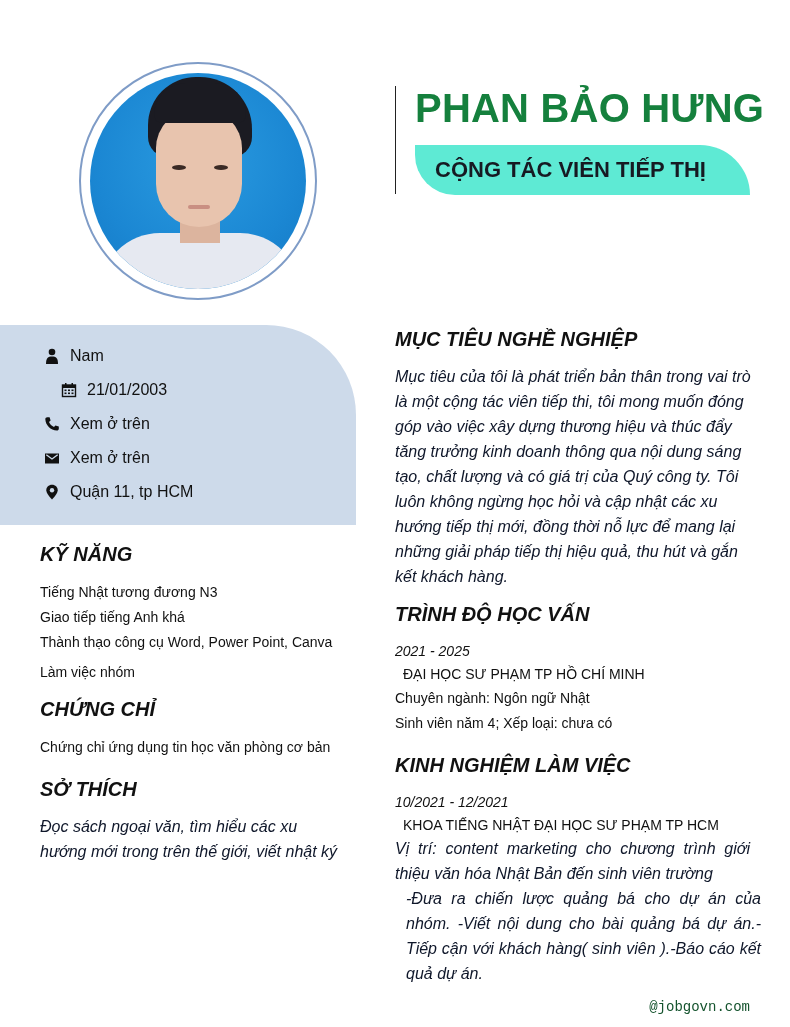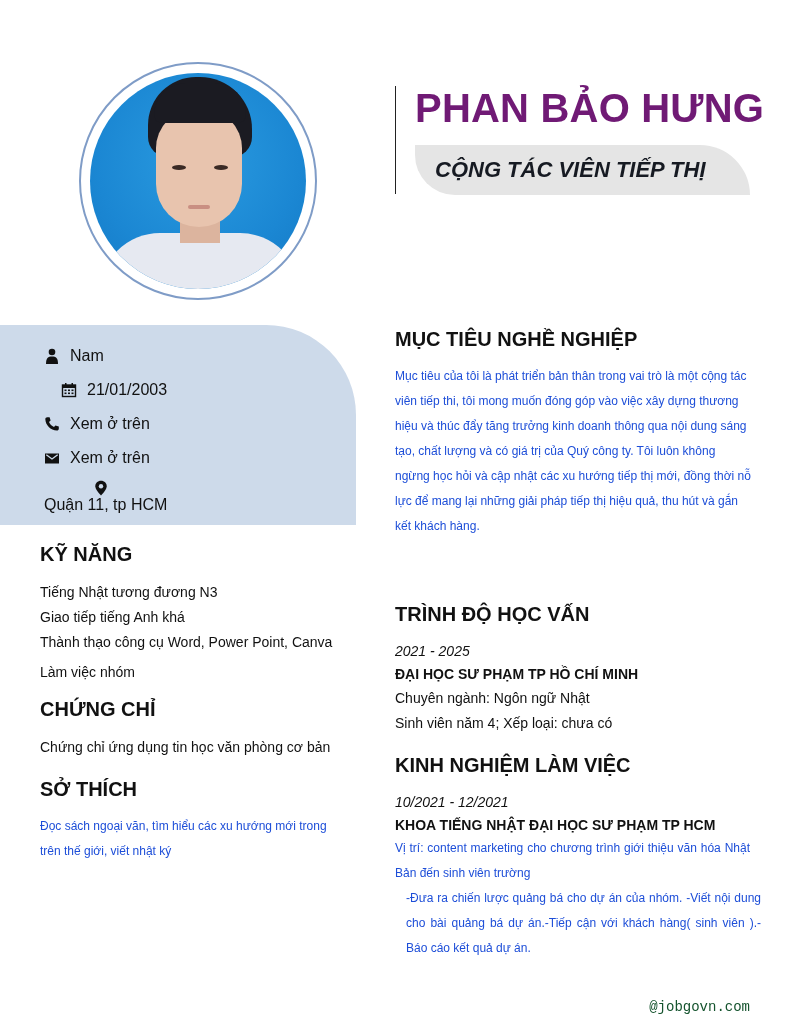--- a/index.html
+++ b/index.html
@@ -34,47 +34,47 @@
   .avatar .shirt {
     position: absolute; left: 10px; top: 160px; width: 200px; height: 80px;
     background: #e6e9f1; border-radius: 60px 60px 0 0;
   }
   .avatar .neck { position: absolute; left: 90px; top: 140px; width: 40px; height: 30px; background: #dcb49e; }
 
   
   .header-line { position: absolute; left: 395px; top: 86px; width: 1px; height: 108px; background: #222; }
   .name {
     position: absolute; left: 415px; top: 86px; font-size: 40px; font-weight: 700;
-    letter-spacing: 0.2px; color: #701a75; white-space: nowrap;
+    letter-spacing: 0.2px; color: #15803d; white-space: nowrap;
   }
   .role-badge {
     position: absolute; left: 415px; top: 145px; width: 335px; height: 50px;
-    background: #e5e5e5; border-radius: 0 50px 0 40px; font-style: italic;
+    background: #5eead4; border-radius: 0 50px 0 40px;
   }
   .role-badge span {
     position: absolute; left: 20px; top: 12px; font-size: 22px; font-weight: 700; color: #161a22;
     white-space: nowrap;
   }
 
   
   .contact-panel {
     position: absolute; left: 0; top: 325px; width: 356px; height: 200px;
     background: #cddaea; border-top-right-radius: 90px;
   }
   .contact-item { position: absolute; left: 44px; height: 24px; display: flex; align-items: center; }
   .contact-item .ico { width: 16px; height: 16px; margin-right: 10px; display: inline-block; }
   .contact-item .txt { font-size: 16px; color: #111; }
 
   
-  .sec-title { position: absolute; font-size: 20px; font-weight: 700; color: #111; white-space: nowrap; }
+  .sec-title { position: absolute; font-size: 20px; font-weight: 700; color: #111; white-space: nowrap; font-style: italic; }
   .line { position: absolute; font-size: 14px; color: #111; white-space: nowrap; }
-  .para { position: absolute; font-size: 12px; line-height: 25px; color: #1d4ed8; }
+  .para { position: absolute; font-size: 16px; line-height: 25px; color: #0f172a; font-style: italic; }
 
   .italic { font-style: italic; }
-  .bold { font-weight: 700; }
+  .bold { font-weight: 400; margin-left: 8px; }
   .justify { text-align: justify; }
 
   .footer { position: absolute; right: 40px; top: 999px; font-family: "Liberation Mono", "DejaVu Sans Mono", monospace; font-size: 14px; color: #14532d; }
 </style>
 </head>
 <body>
 
 <div class="avatar-ring">
   <div class="avatar">
     <div class="shirt"></div>
@@ -138,21 +138,21 @@
 <div class="contact-item" style="top:446px;">
   <span class="ico">
     <svg width="16" height="16" viewBox="0 0 16 16">
         <rect x="1" y="3.5" width="14" height="10" fill="#111"></rect>
         <path d="M2.3 4.8 L8 9 L13.7 4.8" fill="none" stroke="#cddaea" stroke-width="1.3"></path>
       </svg>
   </span>
   <span class="txt">Xem ở trên</span>
 </div>
 
-<div class="contact-item" style="top:480px;flex-direction:column;">
+<div class="contact-item" style="top:480px;">
   <span class="ico">
     <svg width="16" height="16" viewBox="0 0 16 16">
         <path d="M8 0.8 C4.6 0.8 2.3 3.2 2.3 6.3 C2.3 10 8 15.6 8 15.6 C8 15.6 13.7 10 13.7 6.3 C13.7 3.2 11.4 0.8 8 0.8 Z" fill="#111"></path>
         <circle cx="8" cy="6.3" r="2.2" fill="#cddaea"></circle>
       </svg>
   </span>
   <span class="txt">Quận 11, tp HCM</span>
 </div>
 
 <div class="sec-title" style="left:40px; top:543px;">KỸ NĂNG</div>

